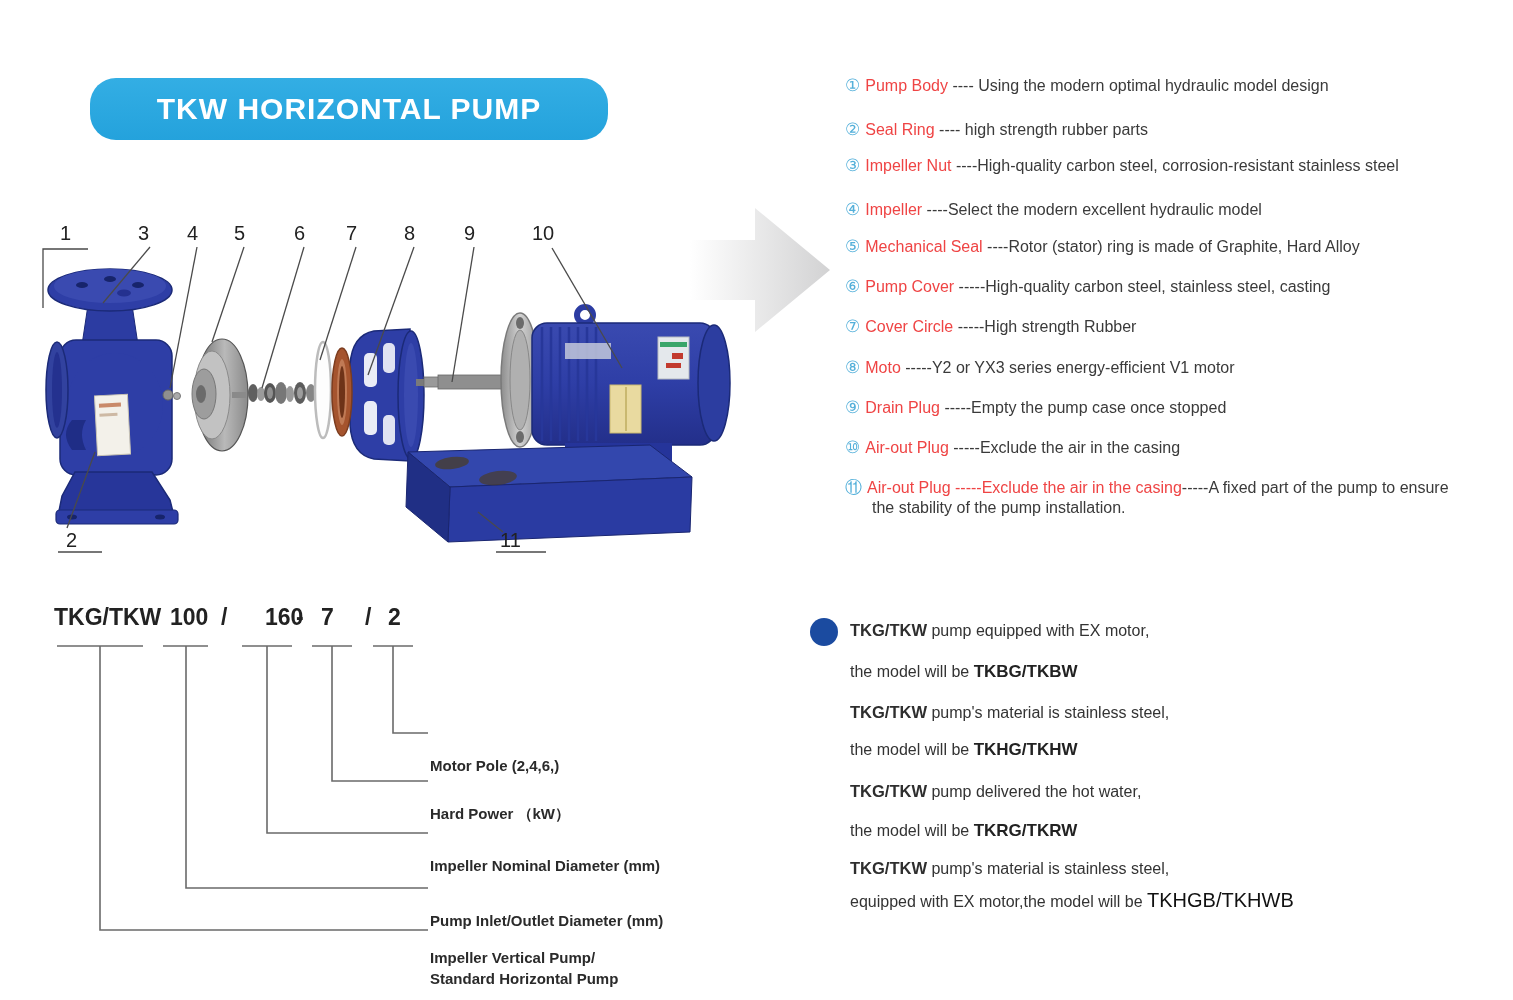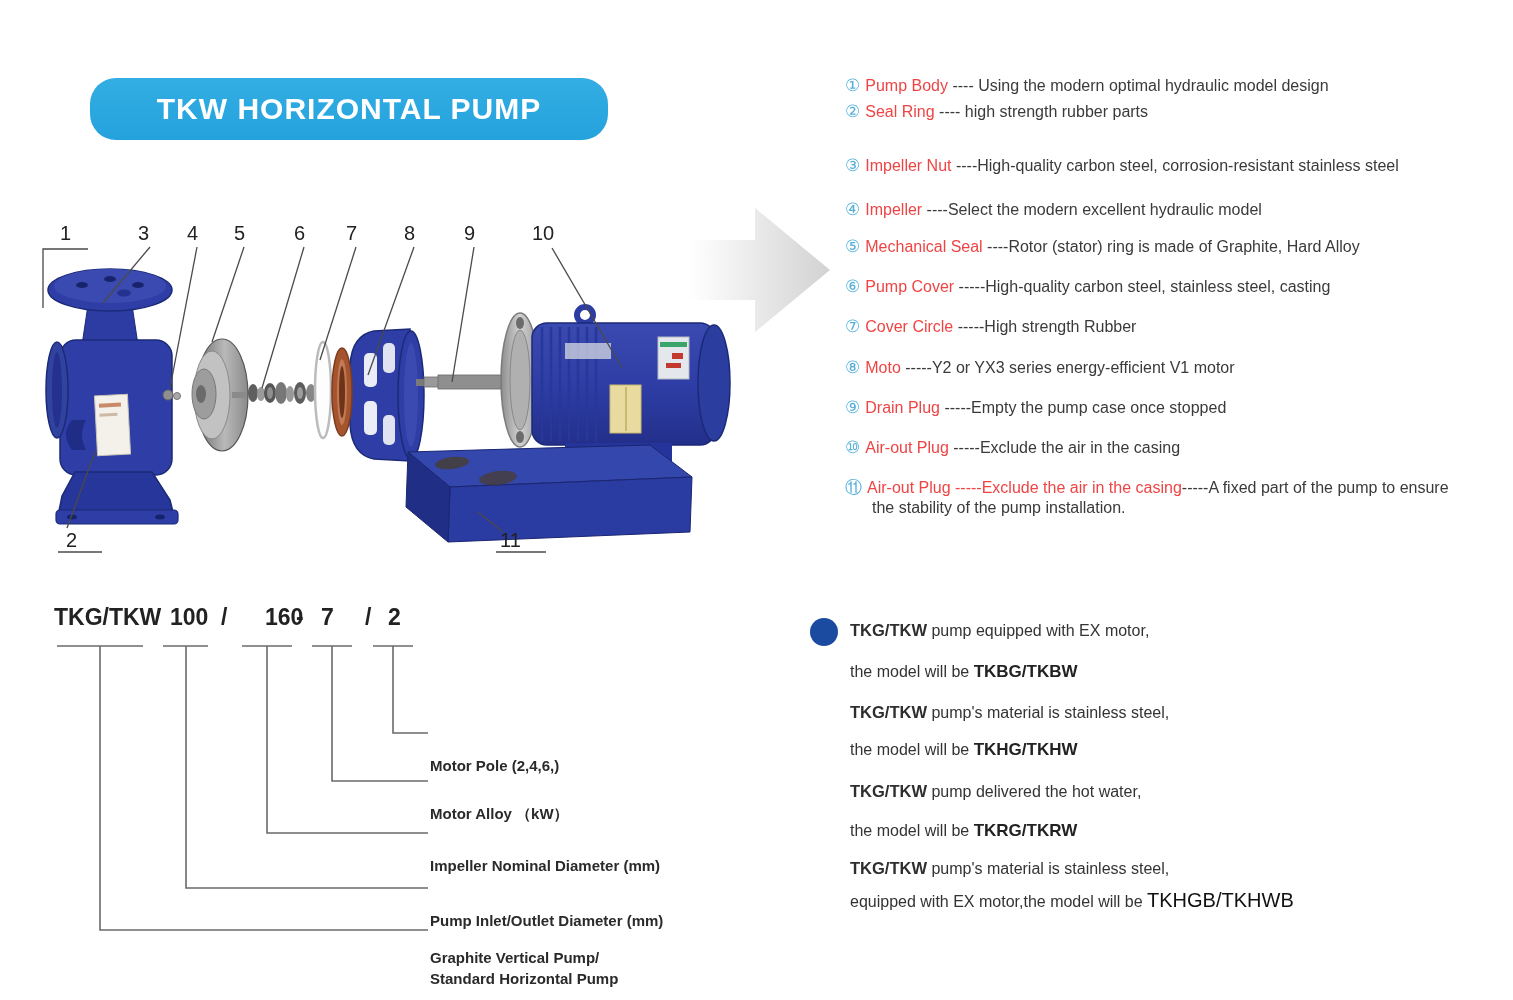--- a/index.html
+++ b/index.html
@@ -196,21 +196,21 @@
       <linearGradient id="ag" x1="0" y1="0" x2="1" y2="0">
         <stop offset="0" stop-color="#ffffff"></stop>
           <stop offset="1" stop-color="#d2d2d3"></stop>
       </linearGradient>
     </defs>
     <polygon points="5,40 70,40 70,8 145,70 70,132 70,100 5,100" fill="url(#ag)"></polygon>
   </svg>
 
   <div class="parts-list">
     <div class="part-item" style="top:76px"><span class="pnum">①</span><span class="pname">Pump Body</span><span class="pdesc"> ---- Using the modern optimal hydraulic model design</span></div>
-    <div class="part-item" style="top:102px"><span class="pnum">②</span><span class="pname">Seal Ring</span><span class="pdesc"> ---- high strength rubber parts</span></div>
+    <div class="part-item" style="top:120px"><span class="pnum">②</span><span class="pname">Seal Ring</span><span class="pdesc"> ---- high strength rubber parts</span></div>
     <div class="part-item" style="top:156px"><span class="pnum">③</span><span class="pname">Impeller Nut</span><span class="pdesc"> ----High-quality carbon steel, corrosion-resistant stainless steel</span></div>
     <div class="part-item" style="top:200px"><span class="pnum">④</span><span class="pname">Impeller</span><span class="pdesc"> ----Select the modern excellent hydraulic model</span></div>
     <div class="part-item" style="top:237px"><span class="pnum">⑤</span><span class="pname">Mechanical Seal</span><span class="pdesc"> ----Rotor (stator) ring is made of Graphite, Hard Alloy</span></div>
     <div class="part-item" style="top:277px"><span class="pnum">⑥</span><span class="pname">Pump Cover</span><span class="pdesc"> -----High-quality carbon steel, stainless steel, casting</span></div>
     <div class="part-item" style="top:317px"><span class="pnum">⑦</span><span class="pname">Cover Circle</span><span class="pdesc"> -----High strength Rubber</span></div>
     <div class="part-item" style="top:358px"><span class="pnum">⑧</span><span class="pname">Moto</span><span class="pdesc"> -----Y2 or YX3 series energy-efficient V1 motor</span></div>
     <div class="part-item" style="top:398px"><span class="pnum">⑨</span><span class="pname">Drain Plug</span><span class="pdesc"> -----Empty the pump case once stopped</span></div>
     <div class="part-item" style="top:438px"><span class="pnum">⑩</span><span class="pname">Air-out Plug</span><span class="pdesc"> -----Exclude the air in the casing</span></div>
     <div class="part-item" style="top:478px; width:628px;"><span class="pnum">⑪</span><span class="pname">Air-out Plug</span><span class="pname"> -----Exclude the air in the casing</span><span class="pdesc">-----A fixed part of the pump to ensure the stability of the pump installation.</span></div>
   </div>
@@ -235,24 +235,24 @@
       <line x1="333" y1="46" x2="373" y2="46"></line>
       <polyline points="60,46 60,330 388,330"></polyline>
       <polyline points="146,46 146,288 388,288"></polyline>
       <polyline points="227,46 227,233 388,233"></polyline>
       <polyline points="292,46 292,181 388,181"></polyline>
       <polyline points="353,46 353,133 388,133"></polyline>
     </g>
   </svg>
 
   <div class="callout" style="top:725px;">Motor Pole (2,4,6,)</div>
-  <div class="callout" style="top:773px;">Motor Alloy （kW）</div>
+  <div class="callout" style="top:773px;">Hard Power （kW）</div>
   <div class="callout" style="top:825px;">Impeller Nominal Diameter (mm)</div>
   <div class="callout" style="top:880px;">Pump Inlet/Outlet Diameter (mm)</div>
-  <div class="callout" style="top:917px;">Graphite Vertical Pump/</div>
+  <div class="callout" style="top:917px;">Impeller Vertical Pump/</div>
   <div class="callout" style="top:938px;">Standard  Horizontal Pump</div>
 
   <div class="bullet"></div>
   <div>
     <div class="note-line" style="top:621px;"><span class="brand">TKG/TKW</span><span> pump equipped with EX motor,</span></div>
     <div class="note-line" style="top:662px;"><span>the model will be </span><span class="model">TKBG/TKBW</span></div>
     <div class="note-line" style="top:703px;"><span class="brand">TKG/TKW</span><span> pump's material is stainless steel,</span></div>
     <div class="note-line" style="top:740px;"><span>the model will be </span><span class="model">TKHG/TKHW</span></div>
     <div class="note-line" style="top:782px;"><span class="brand">TKG/TKW</span><span> pump delivered the hot water,</span></div>
     <div class="note-line" style="top:821px;"><span>the model will be </span><span class="model">TKRG/TKRW</span></div>

